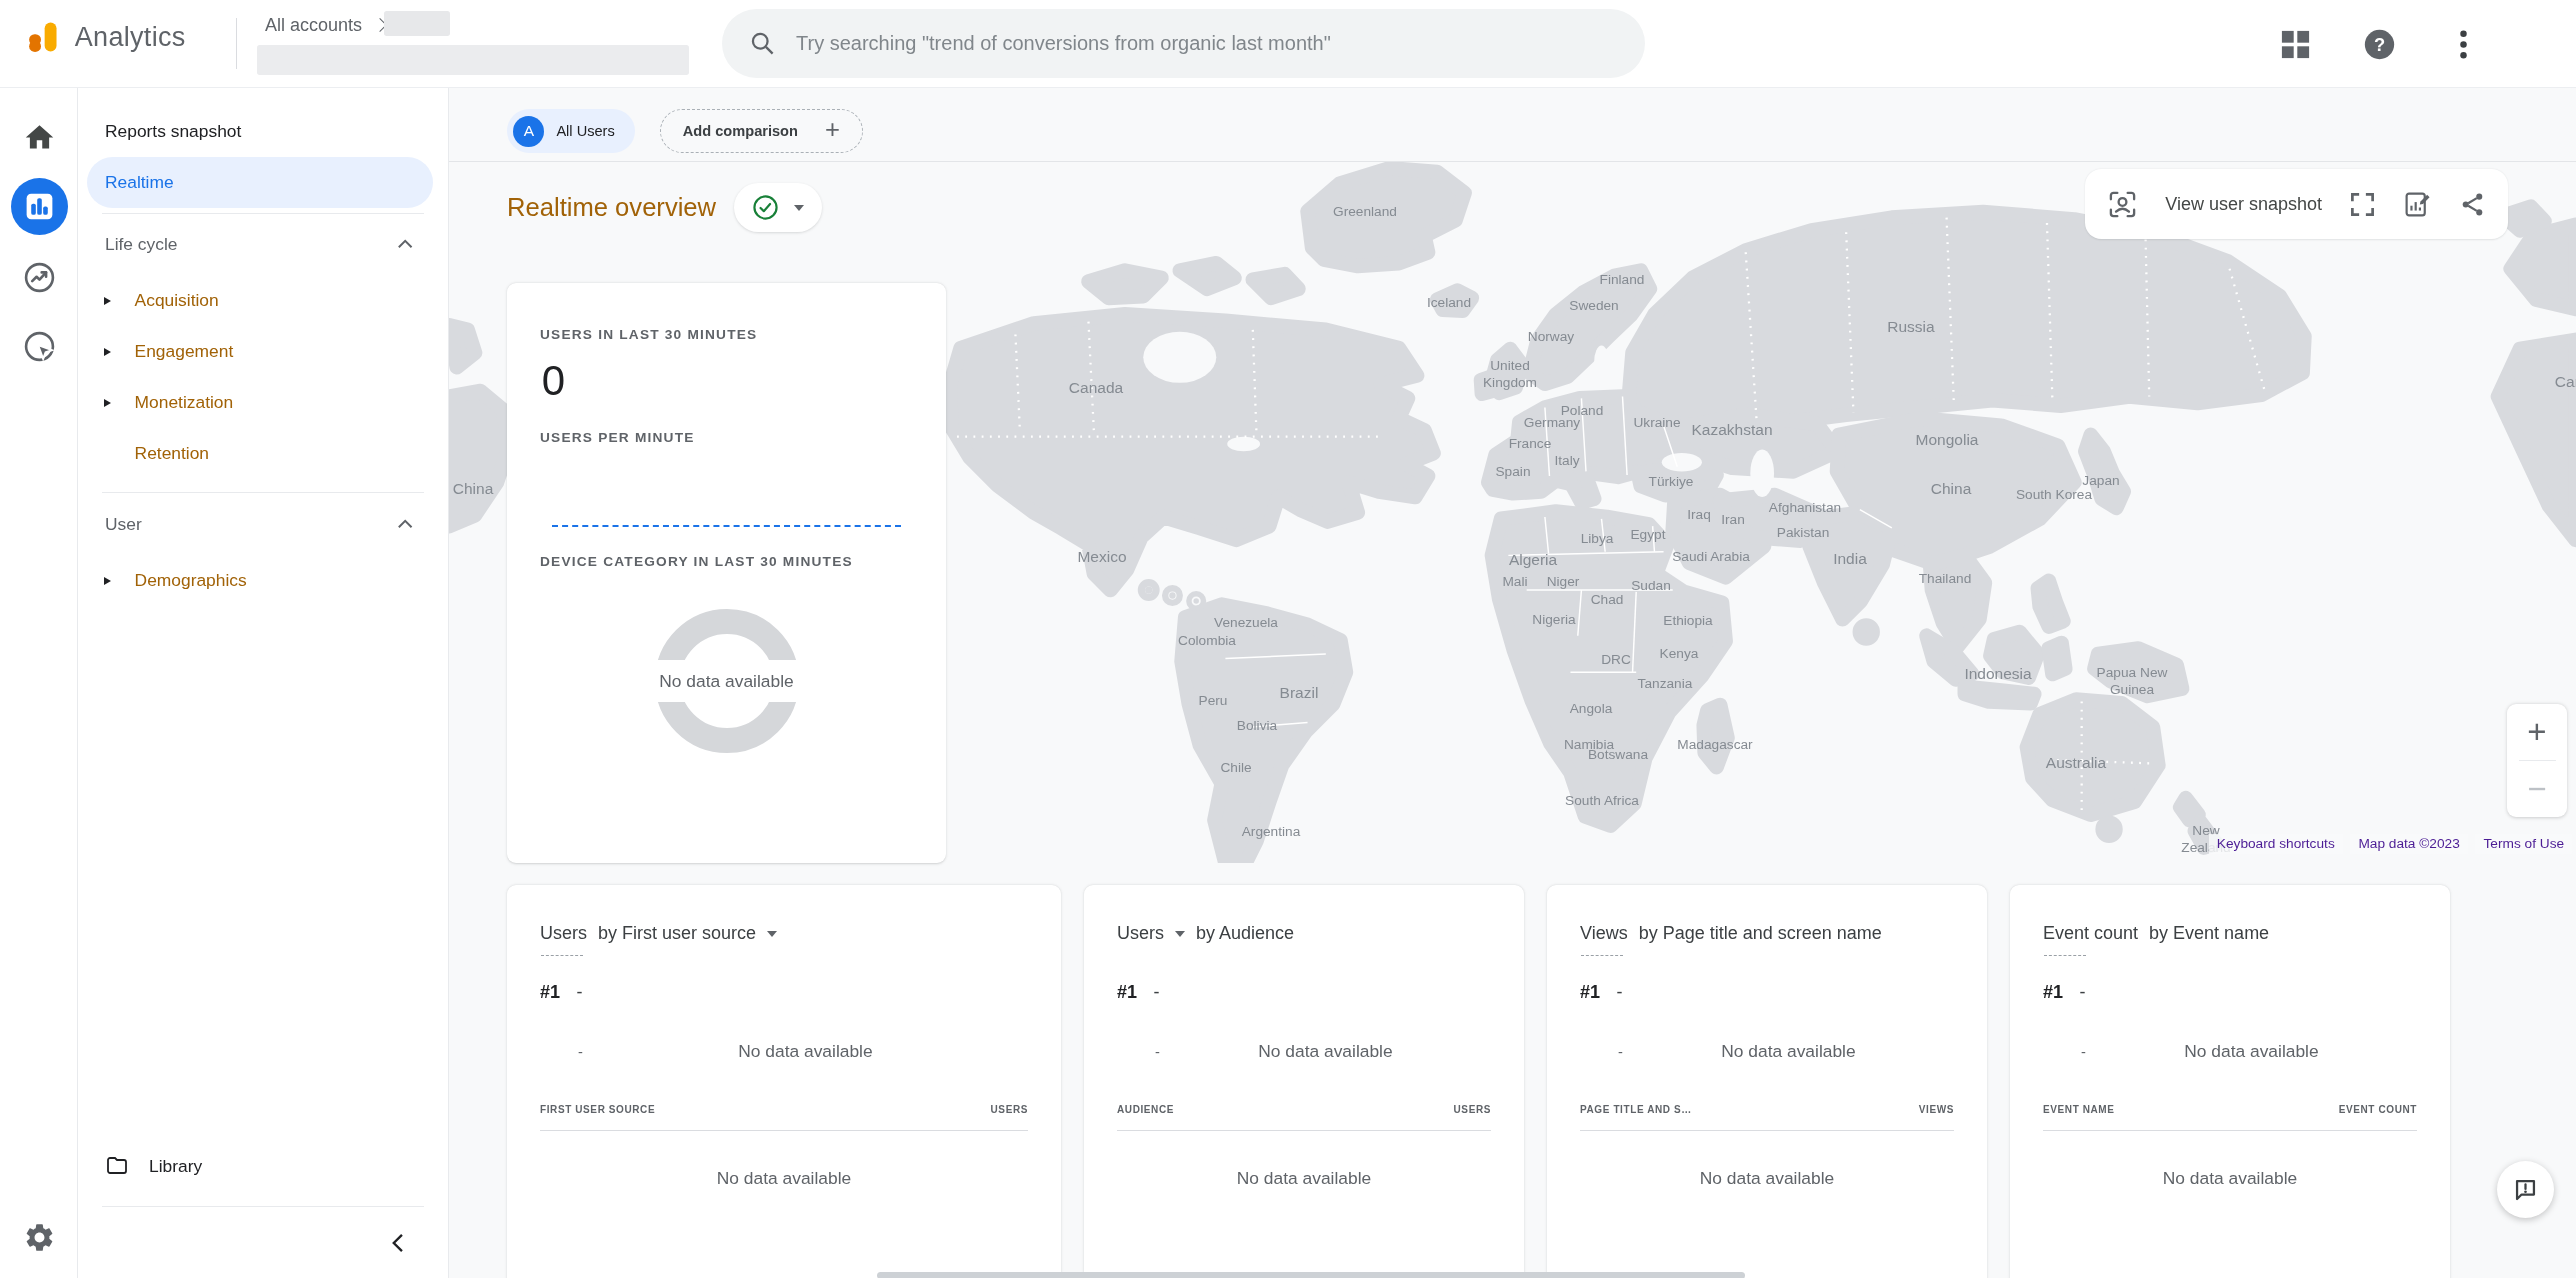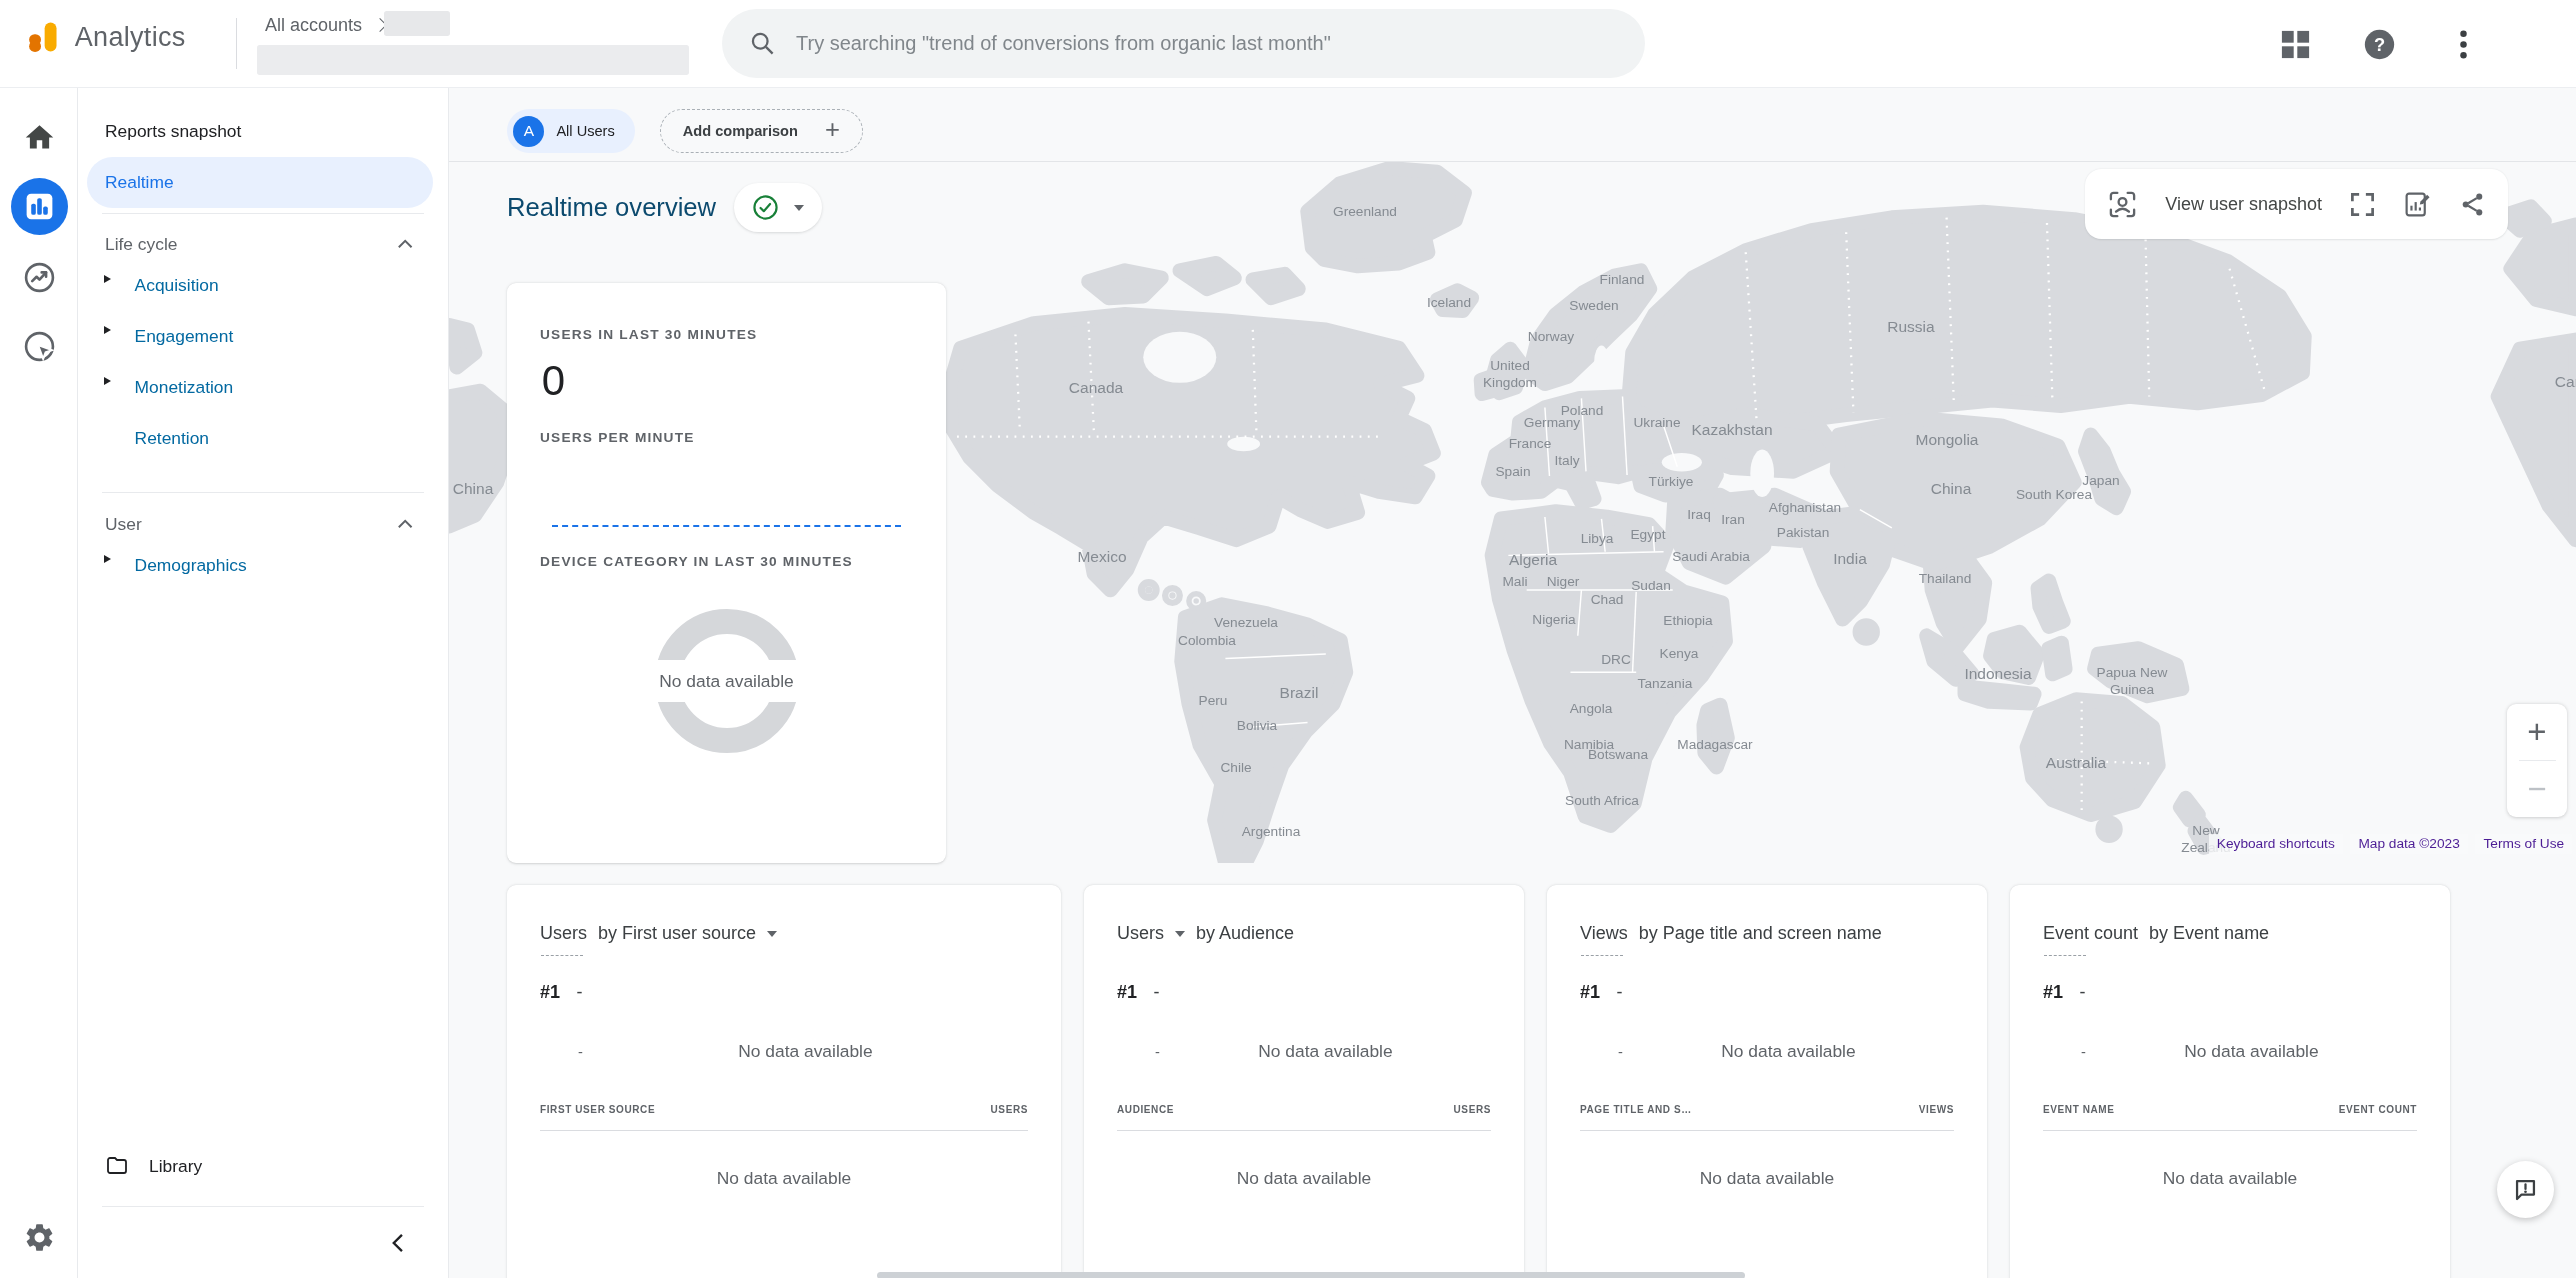--- a/index.html
+++ b/index.html
@@ -21,38 +21,38 @@
   .iconbtn { width:44px; height:44px; display:flex; align-items:center; justify-content:center; cursor:pointer; }
 
   
   .rail { position:absolute; left:0; top:88px; width:78px; bottom:0; background:#fff; border-right:0.9px solid #e8eaed; z-index:30; }
   .rail-ic { position:absolute; left:0; width:78px; display:flex; justify-content:center; }
   .nav { position:absolute; left:78px; top:88px; width:371px; bottom:0; background:#fff; border-right:0.9px solid #e8eaed; z-index:30; padding-top:18px; }
   .nav-row { height:51px; display:flex; align-items:center; padding-left:27px; font-size:17.4px; color:#202124; cursor:pointer; }
   .nav-pill { height:51px; margin:0 14.6px 0 9px; border-radius:25.6px; background:#e8f0fe; display:flex; align-items:center; padding-left:18px; font-size:17.4px; color:#1a73e8; cursor:pointer; }
   .nav-div { height:0.9px; background:#e8eaed; margin:4.6px 24px 0 24px; }
   .nav-sec { height:62px; display:flex; align-items:center; justify-content:space-between; padding:0 35px 0 27px; font-size:17.4px; color:#5f6368; cursor:pointer; }
-  .nav-item { height:51px; display:flex; align-items:flex-start; padding-left:25.6px; font-size:17.4px; color:#0369a1; cursor:pointer; }
+  .nav-item { height:51px; display:flex; align-items:center; padding-left:25.6px; font-size:17.4px; color:#a16207; cursor:pointer; }
   .tree-arrow { width:0; height:0; border-left:7.3px solid #202124; border-top:4.6px solid transparent; border-bottom:4.6px solid transparent; margin-right:24px; flex:none; }
   .tree-arrow.hide { visibility:hidden; }
   .nav-bottom { position:absolute; left:0; right:0; bottom:0; }
   .lib-row { height:51px; display:flex; align-items:center; gap:20px; padding-left:27px; font-size:17.4px; color:#202124; cursor:pointer; }
   .collapse-row { height:71px; display:flex; align-items:center; justify-content:flex-end; padding-right:44px; cursor:pointer; }
 
   
   .content { position:absolute; left:449px; top:88px; right:0; bottom:0; background:#f8f9fa; overflow:hidden; }
   .chip-row { position:absolute; left:58px; top:21px; display:flex; align-items:center; gap:25px; z-index:12; }
   .chip { height:44px; background:#e8f0fe; border-radius:22px; display:flex; align-items:center; gap:12px; padding:0 20px 0 6.4px; font-size:14.6px; color:#202124; cursor:pointer; }
   .chip-avatar { width:31px; height:31px; border-radius:50%; background:#1a73e8; color:#fff; font-size:15.5px; display:flex; align-items:center; justify-content:center; }
   .addcomp { height:44px; border:1.8px dashed #aab0b6; border-radius:22px; display:flex; align-items:center; gap:27px; padding:0 22px; font-size:14.6px; font-weight:bold; color:#3c4043; cursor:pointer; background:transparent; }
   .plus { font-size:25.6px; font-weight:normal; color:#5f6368; line-height:1; margin-top:-2.7px; }
   .content-div { position:absolute; left:0; right:0; top:73px; height:0.9px; background:#e3e5e8; z-index:11; }
 
   .page-title-row { position:absolute; left:58px; top:95px; display:flex; align-items:center; gap:18px; z-index:12; }
-  .page-title { font-size:25.6px; color:#0c4a6e; }
+  .page-title { font-size:25.6px; color:#a16207; }
   .check-pill { height:49px; background:#fff; border-radius:25px; box-shadow:0 0.9px 2.7px rgba(60,64,67,.18); display:flex; align-items:center; gap:14.6px; padding:0 18px; cursor:pointer; }
   .caret { width:0; height:0; border-left:5.5px solid transparent; border-right:5.5px solid transparent; border-top:6.4px solid #5f6368; }
 
   .map-toolbar { position:absolute; right:68px; top:81px; height:70px; background:#fff; border-radius:16.4px; display:flex; align-items:center; gap:27px; padding:0 22px; z-index:12; box-shadow:0 0.9px 1.8px rgba(60,64,67,.12); }
   .map-toolbar .label { font-size:18px; color:#444746; cursor:pointer; }
 
   
   .map { position:absolute; left:0; right:0; top:73px; height:702px; background:#f8f9fa; overflow:hidden; }
   .maplabel { position:absolute; transform:translate(-50%,-50%); color:#858b92; font-size:13.7px; white-space:pre; text-align:center; line-height:1.25; z-index:3; }
   .maplabel.big { font-size:15.5px; }

